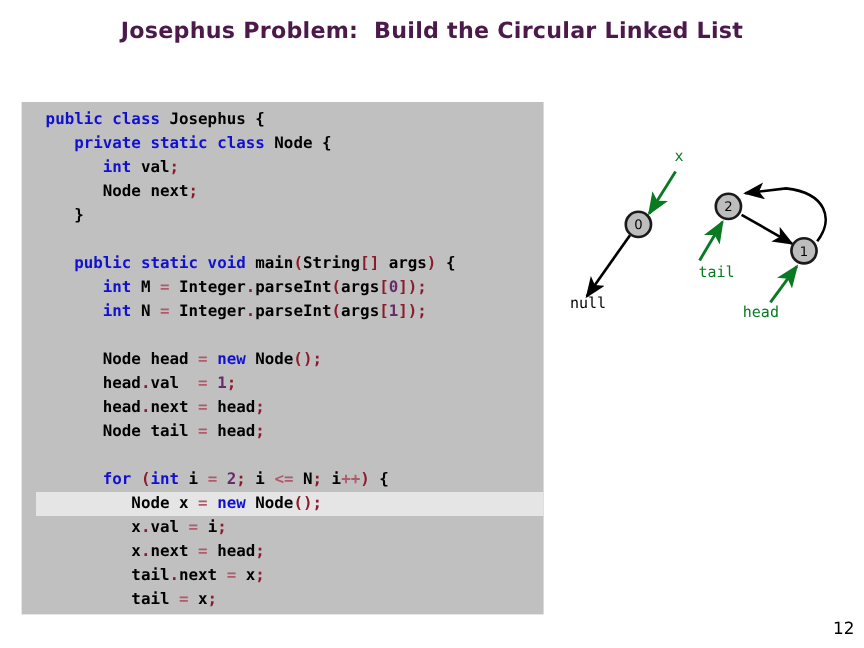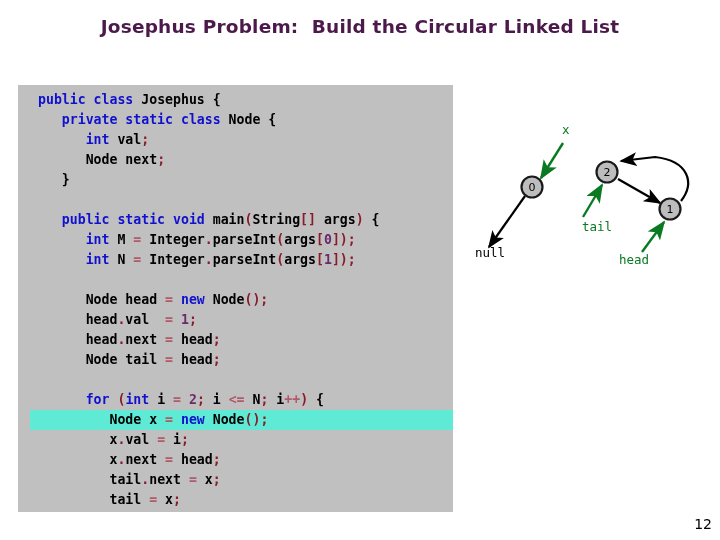--- a/index.html
+++ b/index.html
@@ -60,21 +60,21 @@
     white-space: pre;
     margin-left: 12px;
   }
   .code-line {
     position: relative;
     height: 20px;
     padding-left: 8px;
     color: #000000;
   }
   .code-line.hl {
-    background: #5eead4;
+    background: #e5e5e5;
   }
   .tok-kw   { color: #1010cf; }
   .tok-id   { color: #000000; }
   .tok-pun  { color: #8b1a2b; }
   .tok-num  { color: #6a2b6a; }
   .tok-op   { color: #b05a6a; }
   .tok-plain{ color: #000000; }
 
   
   #diagram {

